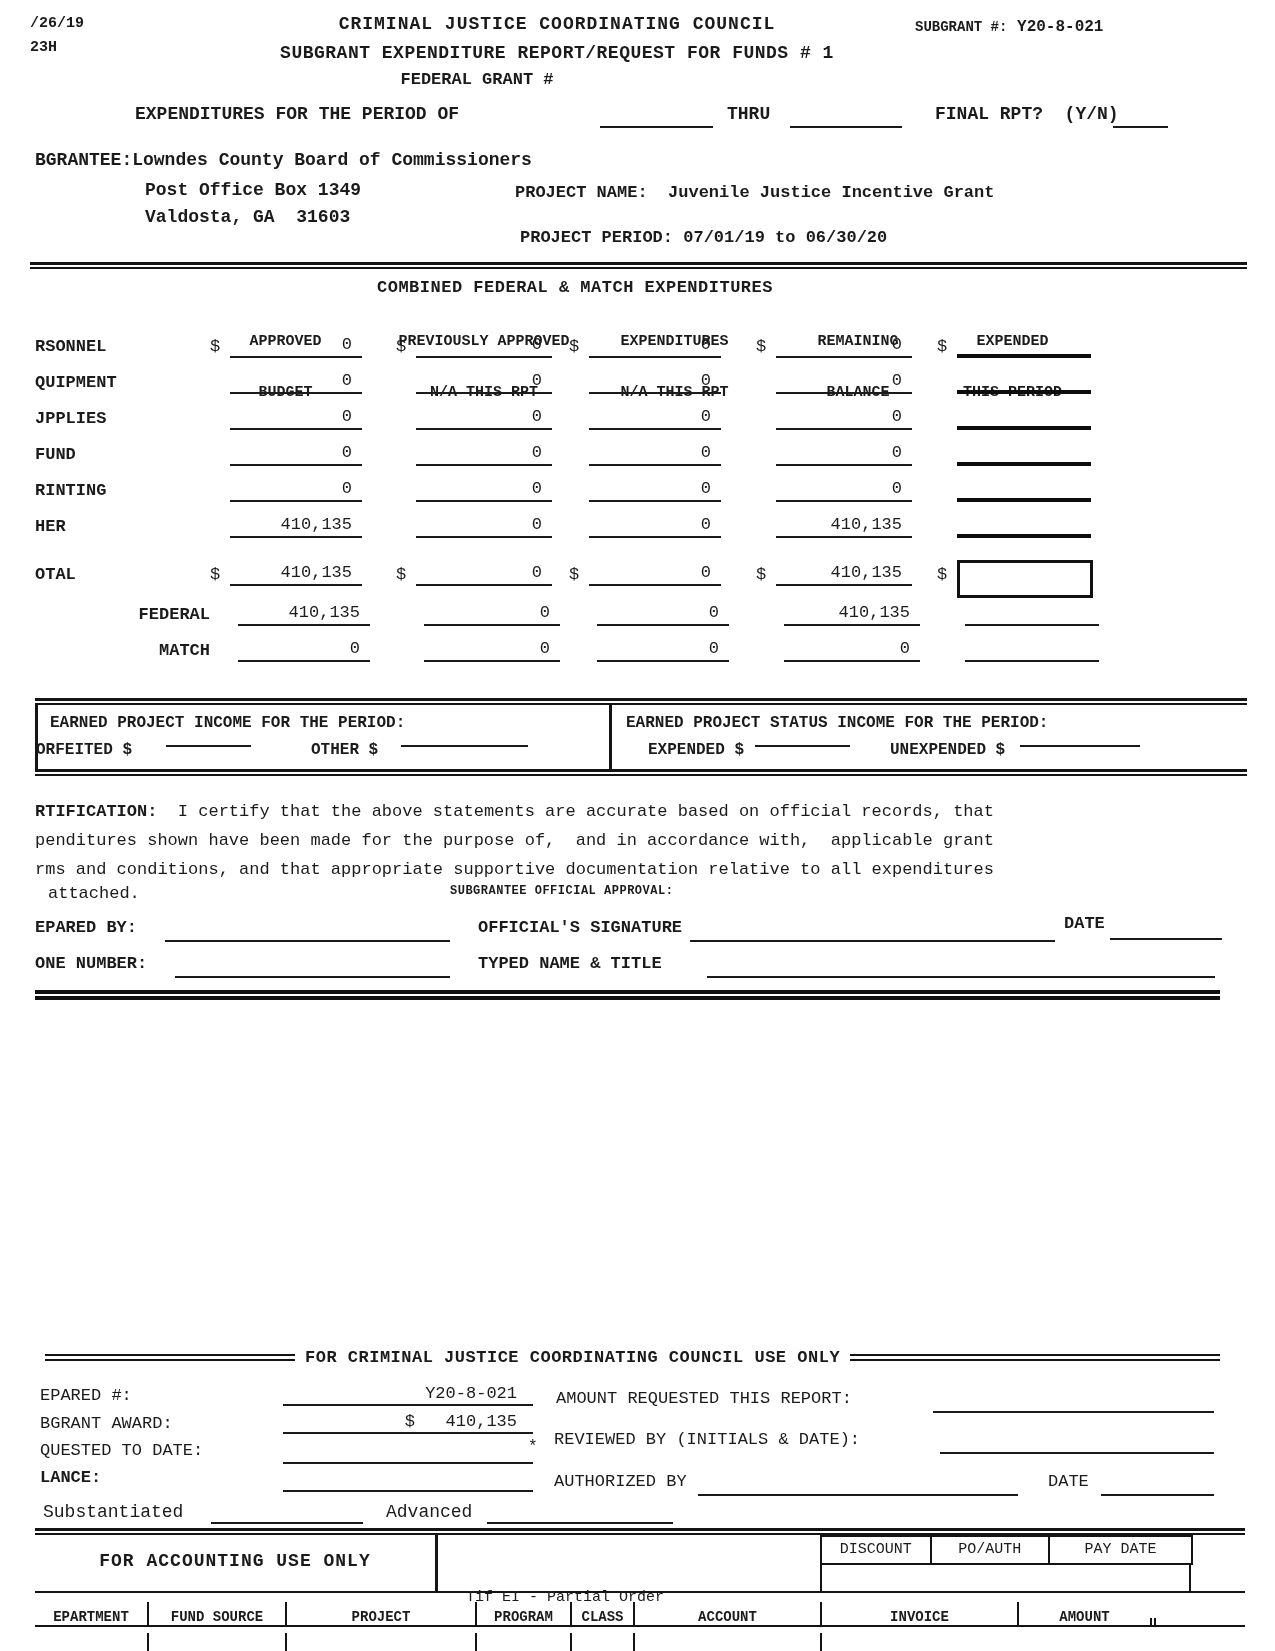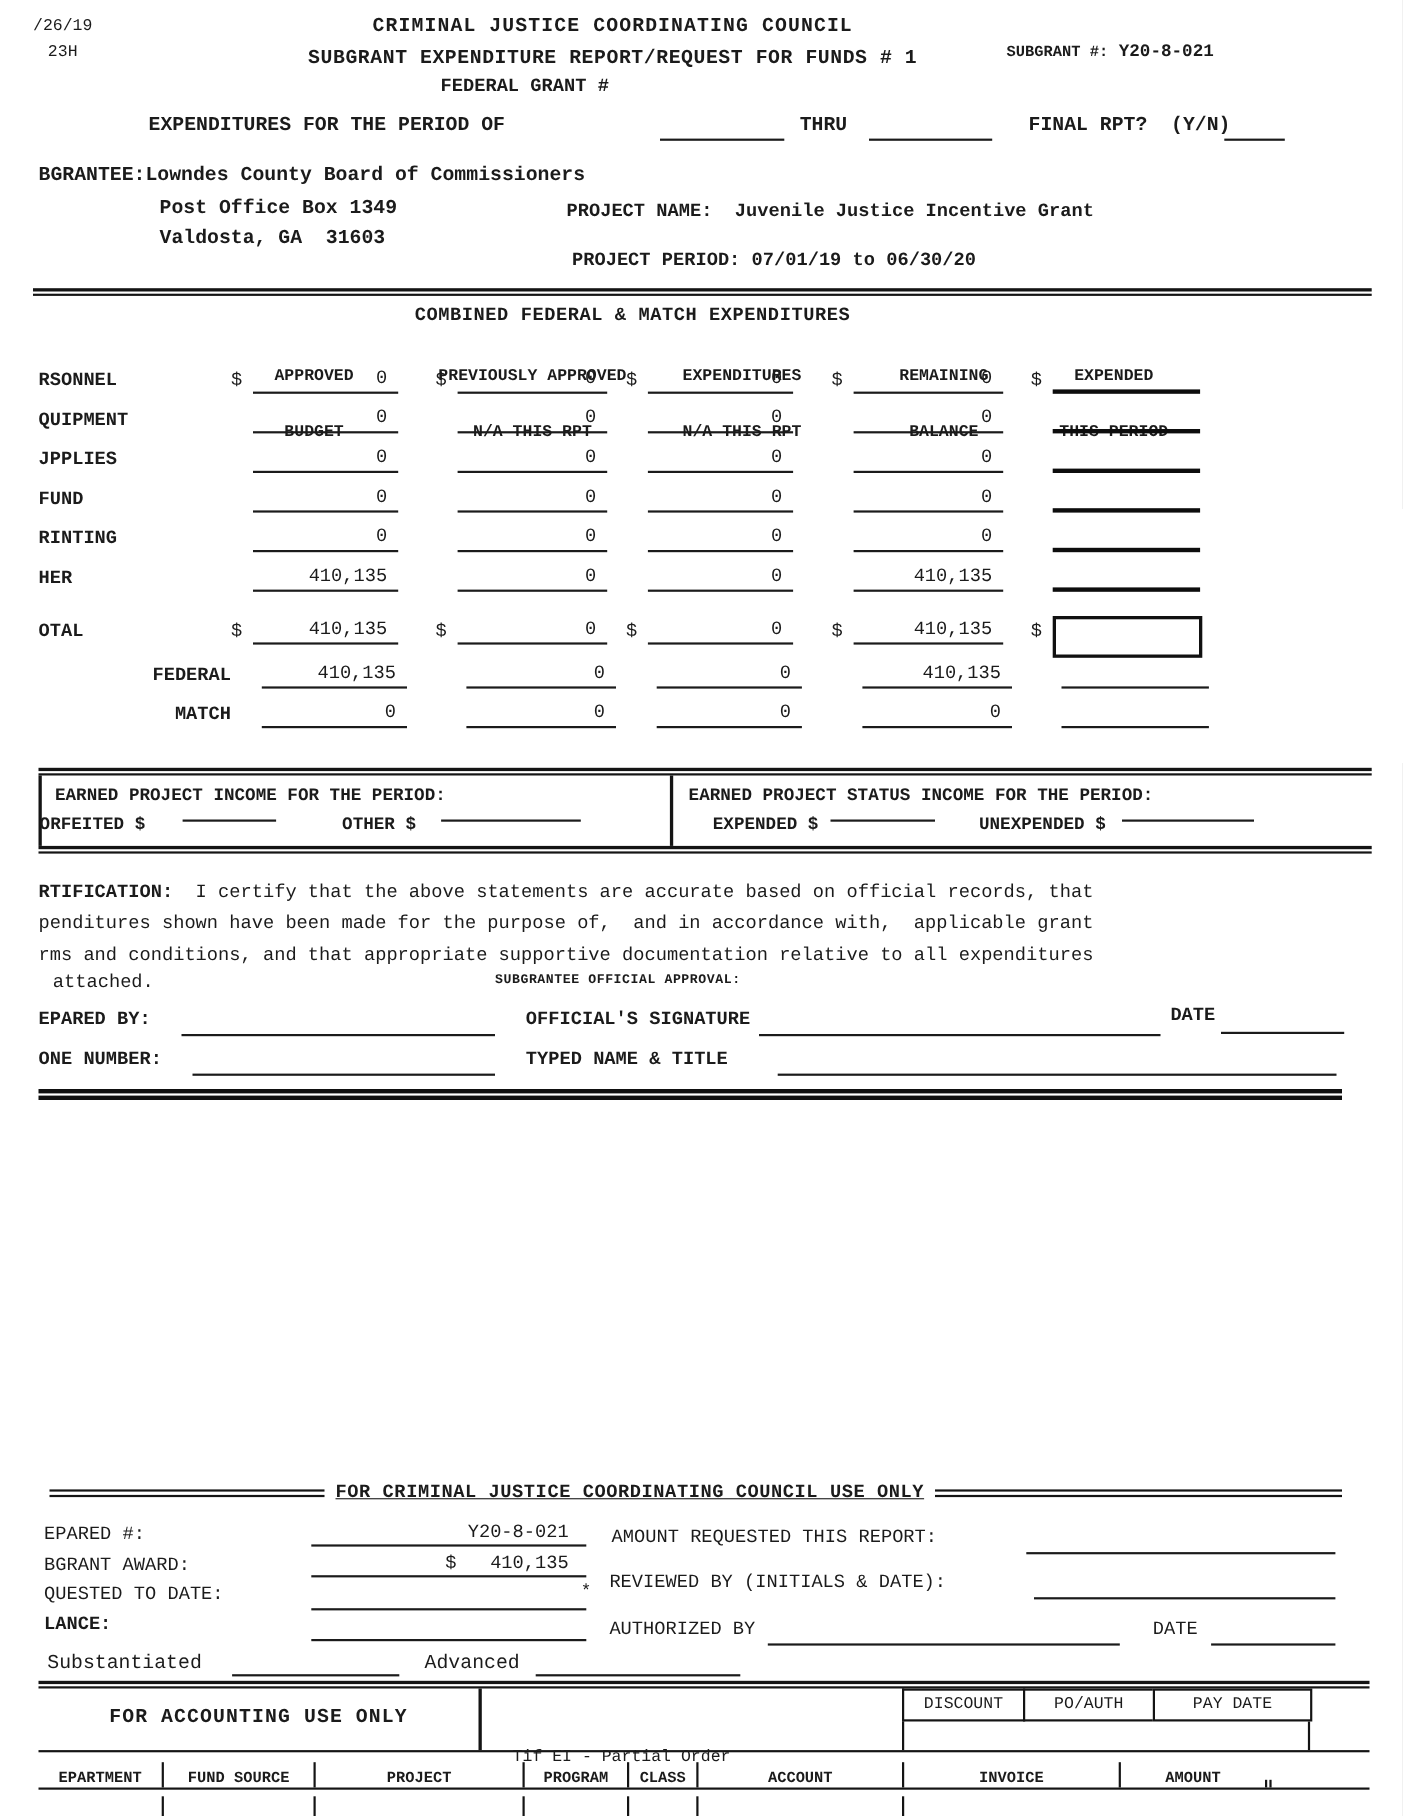--- a/index.html
+++ b/index.html
@@ -33,21 +33,21 @@
   .v5blank{width:134px;border-bottom:4px solid #0d0d0d;height:10px;}
   .v5thin{width:134px;border-bottom:2px solid #1b1b1b;height:10px;}
   .totbox{width:136px;height:38px;border:3px solid #111;box-sizing:border-box;margin-bottom:-12px;}
   .hcell{position:absolute;text-align:center;font-size:15px;font-weight:700;line-height:17px;white-space:pre;}
   
   .inc-body{display:flex;height:64px;}
   .inc-left{width:577px;border-left:3px solid #141414;border-right:3px solid #141414;position:relative;box-sizing:border-box;}
   .inc-right{flex:1;position:relative;}
   .inc-t{position:absolute;font-size:16px;font-weight:700;white-space:pre;}
   
-  .cjcc-head{display:flex;align-items:flex-end;text-decoration:underline;}
+  .cjcc-head{display:flex;align-items:flex-end;}
   .cjcc-head .seg{align-self:center;}
   
   .acct{position:absolute;left:35px;width:1210px;}
   .acct-top{display:flex;height:56px;}
   .acct-title-cell{width:400px;padding-top:16px;text-align:center;font-size:18px;font-weight:700;letter-spacing:1px;}
   .acct-tif-cell{width:385px;border-left:3px solid #141414;box-sizing:border-box;padding:5px 0 0 28px;font-size:15px;line-height:23px;white-space:pre;}
   .acct-mini{width:373px;display:flex;flex-direction:column;}
   .mini-row{display:flex;height:30px;}
   .mini-cell{border:2px solid #141414;border-right:none;box-sizing:border-box;text-align:center;font-size:15px;padding-top:4px;white-space:pre;}
   .mini-cell:last-child{border-right:2px solid #141414;}
@@ -61,32 +61,32 @@
   .dcell:first-child{border-left:none;}
   .w-dept{width:112px;}.w-fund{width:138px;}.w-proj{width:190px;}.w-prog{width:95px;}
   .w-class{width:63px;}.w-acct{width:187px;}.w-inv{width:197px;}.w-amt{width:133px;}
   .w-spare{flex:1;border-left:6px double #141414;}
 </style>
 </head>
 <body>
 
 <div class="page">
 
-  <div class="abs" style="left:30px;top:12px;font-size:15px;line-height:24px;font-weight:400;text-align:center;">
+  <div class="abs" style="left:30px;top:12px;font-size:15px;line-height:24px;font-weight:700;">
     <div>/26/19</div>
     <div>23H</div>
   </div>
 
   <div class="abs ctr" style="left:0;top:14px;width:1114px;">
     <div class="b" style="font-size:18px;letter-spacing:1px;">CRIMINAL JUSTICE COORDINATING COUNCIL</div>
     <div class="b" style="font-size:18px;margin-top:9px;letter-spacing:0.5px;">SUBGRANT EXPENDITURE REPORT/REQUEST FOR FUNDS # 1</div>
     <div class="b" style="font-size:17px;margin-top:7px;padding-right:160px;">FEDERAL GRANT #</div>
   </div>
 
-  <div class="abs" style="left:915px;top:18px;margin-top:20px;">
+  <div class="abs" style="left:915px;top:18px;">
     <span class="b" style="font-size:14px;">SUBGRANT #:</span>
     <span class="b" style="font-size:16px;">Y20-8-021</span>
   </div>
 
   <div class="abs" style="left:35px;top:150px;font-size:18px;font-weight:700;">
     <span>BGRANTEE:</span><span>Lowndes County Board of Commissioners</span>
   </div>
 
   <div class="abs" style="left:0;top:104px;height:30px;width:1275px;">
     <span class="abs b" style="left:135px;top:0;font-size:18px;">EXPENDITURES FOR THE PERIOD OF</span>

